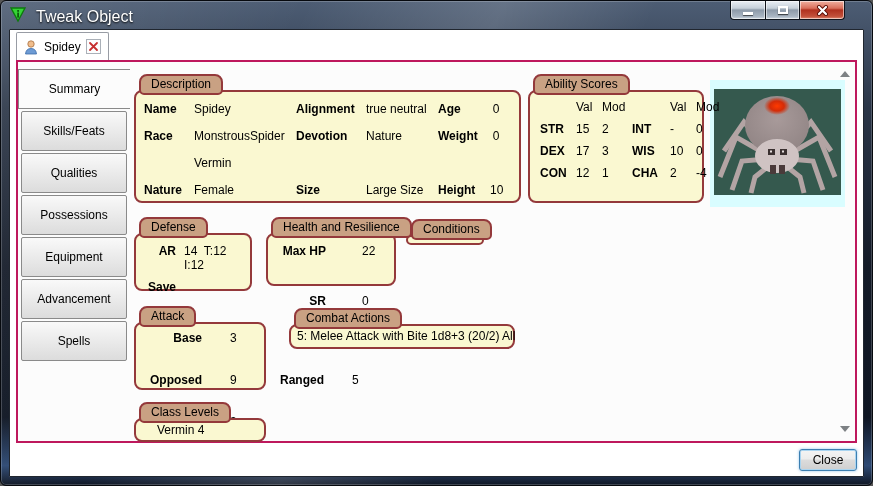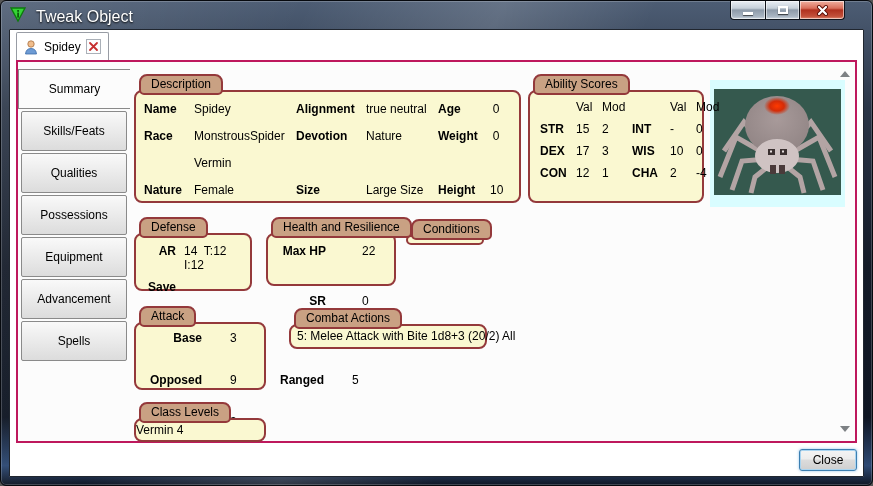--- a/index.html
+++ b/index.html
@@ -343,29 +343,29 @@
             <b class="r">Init</b>
             <span>3</span>
             <span></span>
               <span></span>
           </div>
         </div>
       </div>
 
       <div class="panel" style="left:271px; top:246px">
         <div class="ptab">Combat Actions</div>
-        <div class="pbody" style="width:198px; height:25px">
+        <div class="pbody" style="width:226px; height:25px">
           <div class="oneline">5: Melee Attack with Bite 1d8+3 (20/2) All</div>
         </div>
       </div>
 
       <div class="panel" style="left:116px; top:340px">
         <div class="ptab">Class Levels</div>
         <div class="pbody" style="width:132px; height:24px">
-          <div class="oneline" style="padding-left:0">Vermin 4</div>
+          <div class="oneline" style="padding-left:21px">Vermin 4</div>
         </div>
       </div>
 
       <div class="scroll-arrow up"></div>
       <div class="scroll-arrow down"></div>
     </div>
 
     <button class="close-btn">Close</button>
   </div>
 </div>

